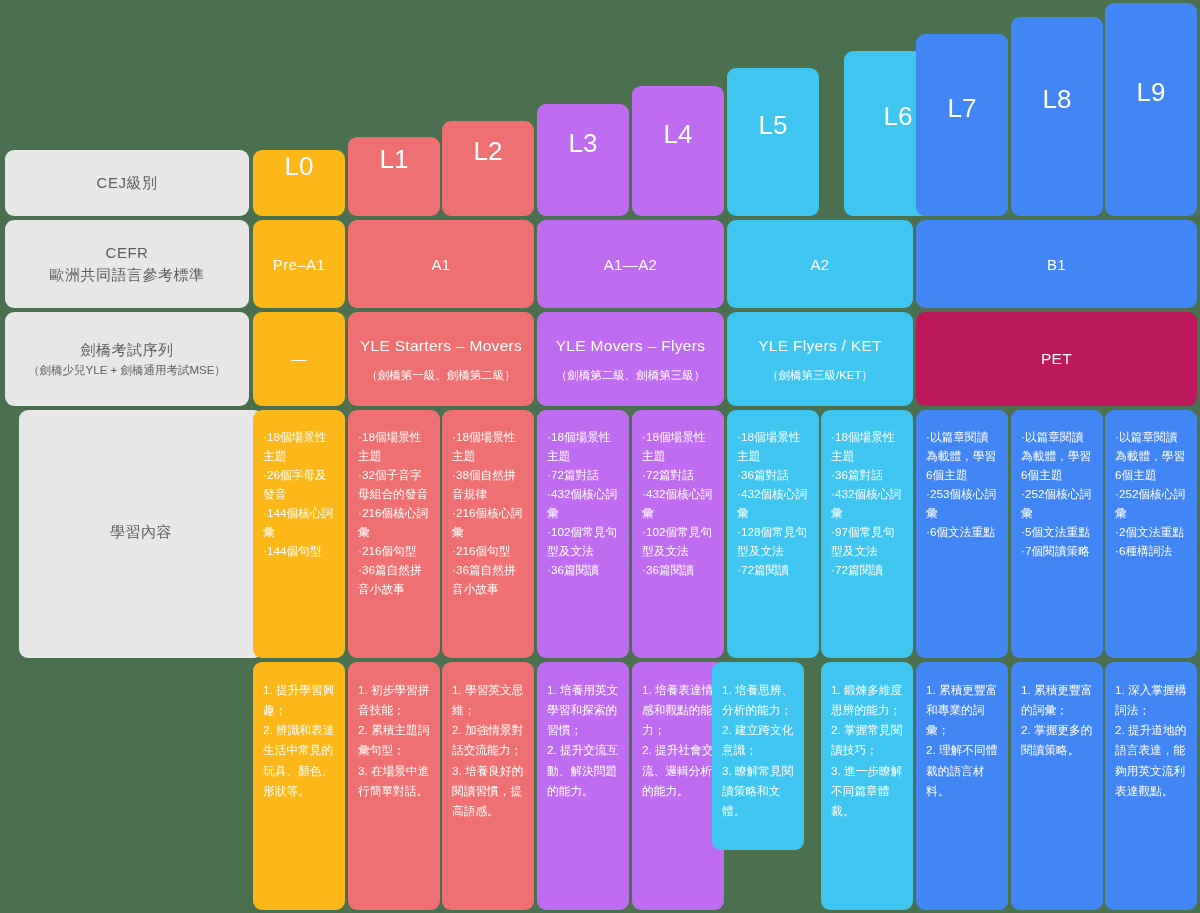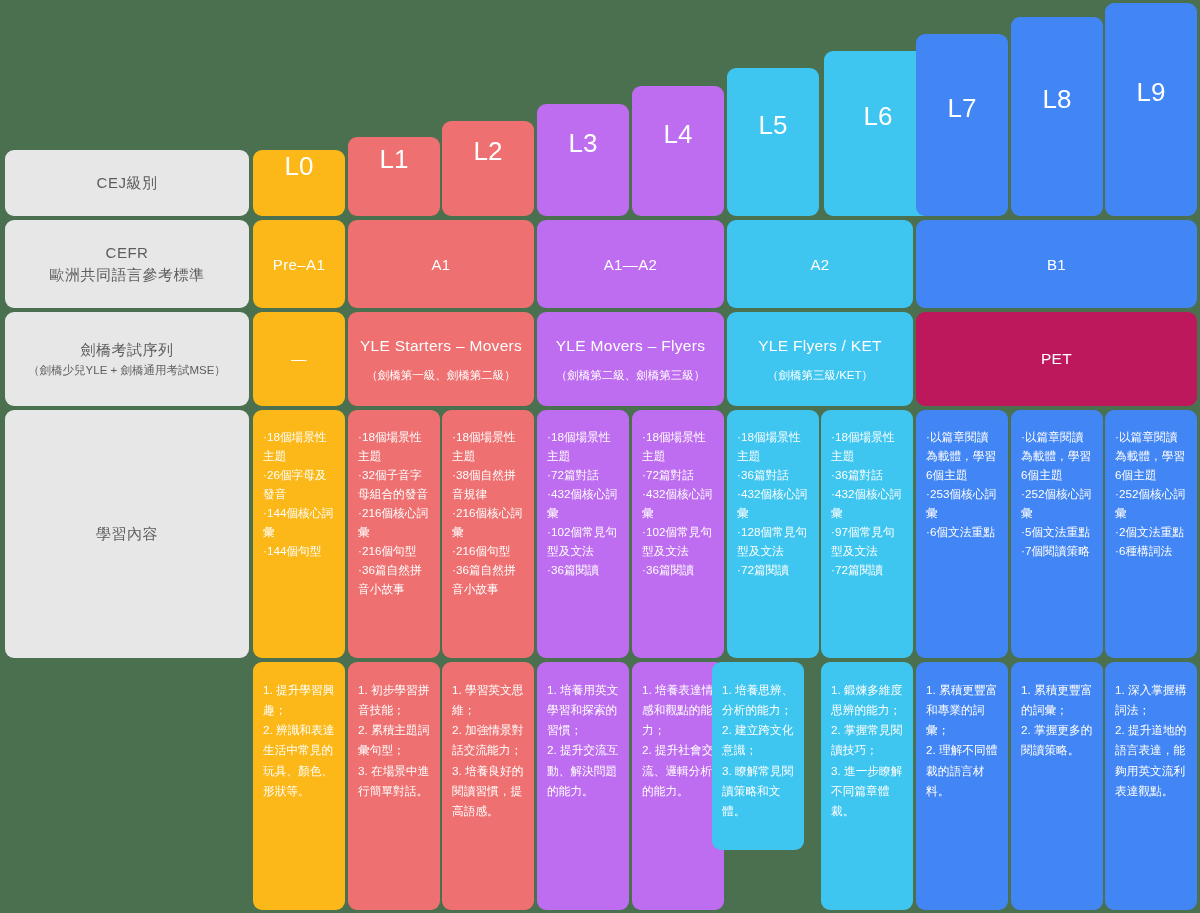--- a/index.html
+++ b/index.html
@@ -89,21 +89,21 @@
       </div>
       <div class="bar" style="left: 537px; top: 104px; width: 92px; height: 112px; background: rgb(190, 109, 240);">
         <span>L3</span>
       </div>
       <div class="bar" style="left: 632px; top: 86px; width: 92px; height: 130px; background: rgb(190, 109, 240);">
         <span>L4</span>
       </div>
       <div class="bar" style="left: 727px; top: 68px; width: 92px; height: 148px; background: rgb(62, 198, 240);">
         <span>L5</span>
       </div>
-      <div class="bar" style="left: 824px; top: 51px; width: 108px; height: 165px; background: rgb(62, 198, 240);">
+      <div class="bar" style="left: 844px; top: 51px; width: 108px; height: 165px; background: rgb(62, 198, 240);">
         <span>L6</span>
       </div>
       <div class="bar" style="left: 916px; top: 34px; width: 92px; height: 182px; background: rgb(66, 133, 244);">
         <span>L7</span>
       </div>
       <div class="bar" style="left: 1011px; top: 17px; width: 92px; height: 199px; background: rgb(66, 133, 244);">
         <span>L8</span>
       </div>
       <div class="bar" style="left: 1105px; top: 3px; width: 92px; height: 213px; background: rgb(66, 133, 244);">
         <span>L9</span>
@@ -117,21 +117,21 @@
   <div class="cell rowlabel" style="left:5px; top:220px; width:244px; height:88px;">
     <span class="main">CEFR</span>
     <span class="main">歐洲共同語言參考標準</span>
   </div>
 
   <div class="cell rowlabel" style="left:5px; top:312px; width:244px; height:94px;">
     <span class="main">劍橋考試序列</span>
     <span class="sub">（劍橋少兒YLE + 劍橋通用考試MSE）</span>
   </div>
 
-  <div class="cell rowlabel" style="left:5px; top:410px; width:244px; height:248px;">
+  <div class="cell rowlabel" style="left:19px; top:410px; width:244px; height:248px;font-family:Liberation Mono, monospace;">
     <span class="main">學習內容</span>
   </div>
 
 
   <div id="cefr-row">
       <div class="cell cefr" style="left: 253px; top: 220px; width: 92px; height: 88px; background: rgb(251, 184, 24);">
         <span>Pre–A1</span>
       </div>
       <div class="cell cefr" style="left: 348px; top: 220px; width: 186px; height: 88px; background: rgb(238, 112, 112);">
         <span>A1</span>

